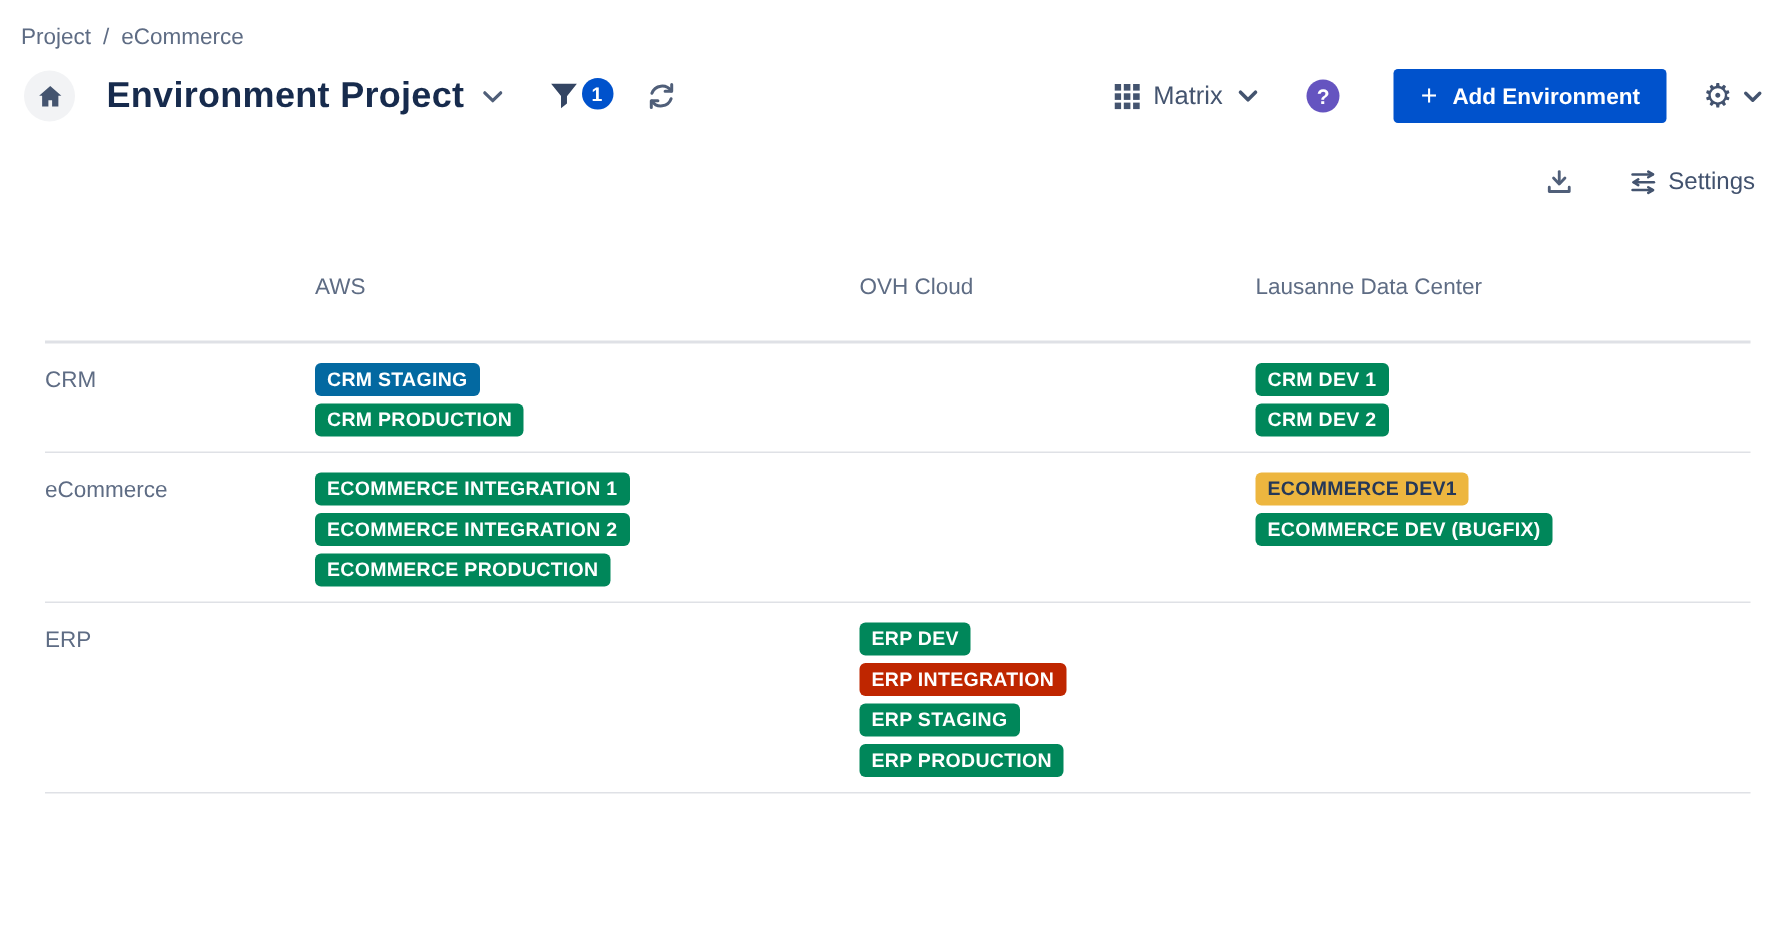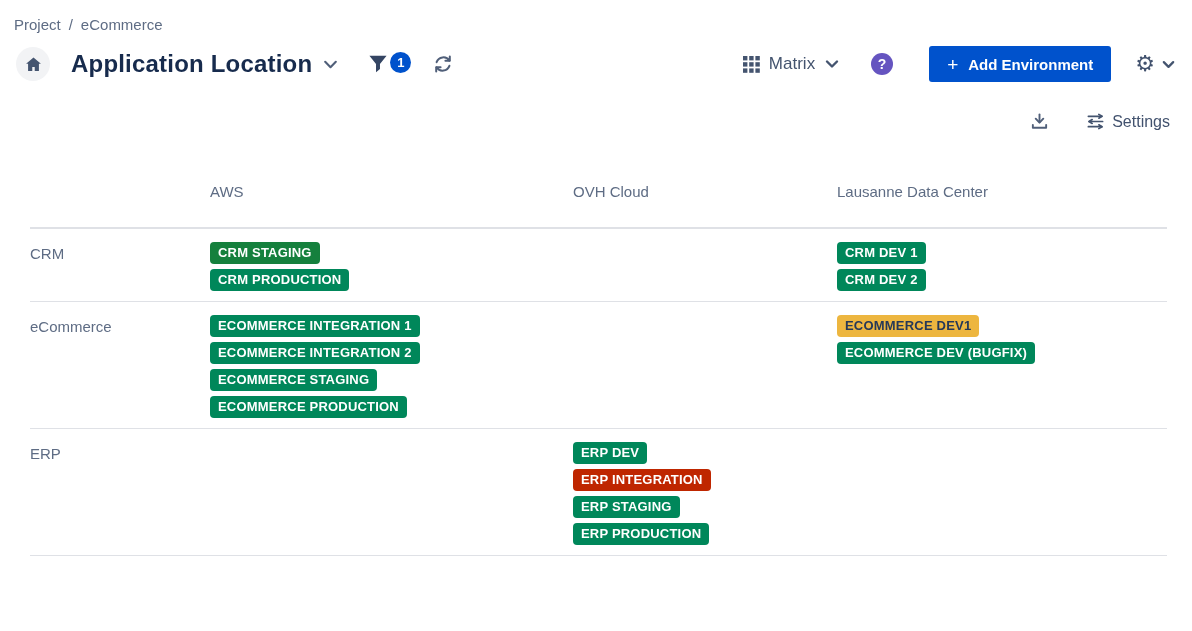--- a/index.html
+++ b/index.html
@@ -65,21 +65,21 @@
 </div>
 
 <div class="header-row">
   <div class="home-btn">
     <span>
       <svg width="19" height="19" viewBox="0 0 20 20">
           <path d="M10 2.5L2.2 9.3h2.1v7.6h4.4v-4.4h2.6v4.4h4.4V9.3h2.1L10 2.5z" fill="#44546F"></path>
         </svg>
     </span>
   </div>
-  <div class="page-title">Application Location</div>
+  <div class="page-title">Environment Project</div>
   <div class="title-chevron">
     <span>
       <svg width="17" height="17" viewBox="0 0 16 16">
           <path d="M3 5.5l5 5 5-5" fill="none" stroke="#505F79" stroke-width="2" stroke-linecap="round" stroke-linejoin="round"></path>
         </svg>
     </span>
   </div>
   <div class="filter-group">
     <span>
       <svg width="22" height="22" viewBox="0 0 20 20">
@@ -170,35 +170,34 @@
   <div class="m-grid-row matrix-header">
     <div class="col-head"></div>
   <div class="col-head">AWS</div>
       <div class="col-head">OVH Cloud</div>
       <div class="col-head">Lausanne Data Center</div>
     </div>
   <div>
       <div class="m-grid-row m-row">
         <div class="row-label">CRM</div>
         <div class="m-cell">
-          <span class="badge" style="background: #15803d; color: rgb(255, 255, 255);">CRM STAGING</span>
+          <span class="badge" style="background: #0369a1; color: rgb(255, 255, 255);">CRM STAGING</span>
           <span class="badge" style="background: rgb(0, 135, 90); color: rgb(255, 255, 255);">CRM PRODUCTION</span>
         </div>
         <div class="m-cell"></div>
         <div class="m-cell">
           <span class="badge" style="background: rgb(0, 135, 90); color: rgb(255, 255, 255);">CRM DEV 1</span>
           <span class="badge" style="background: rgb(0, 135, 90); color: rgb(255, 255, 255);">CRM DEV 2</span>
         </div>
       </div>
       <div class="m-grid-row m-row">
         <div class="row-label">eCommerce</div>
         <div class="m-cell">
           <span class="badge" style="background: rgb(0, 135, 90); color: rgb(255, 255, 255);">ECOMMERCE INTEGRATION 1</span>
           <span class="badge" style="background: rgb(0, 135, 90); color: rgb(255, 255, 255);">ECOMMERCE INTEGRATION 2</span>
-          <span class="badge" style="background: rgb(0, 135, 90); color: rgb(255, 255, 255);">ECOMMERCE STAGING</span>
           <span class="badge" style="background: rgb(0, 135, 90); color: rgb(255, 255, 255);">ECOMMERCE PRODUCTION</span>
         </div>
         <div class="m-cell"></div>
         <div class="m-cell">
           <span class="badge" style="background: rgb(237, 182, 63); color: rgb(37, 56, 88);">ECOMMERCE DEV1</span>
           <span class="badge" style="background: rgb(0, 135, 90); color: rgb(255, 255, 255);">ECOMMERCE DEV (BUGFIX)</span>
         </div>
       </div>
       <div class="m-grid-row m-row">
         <div class="row-label">ERP</div>

